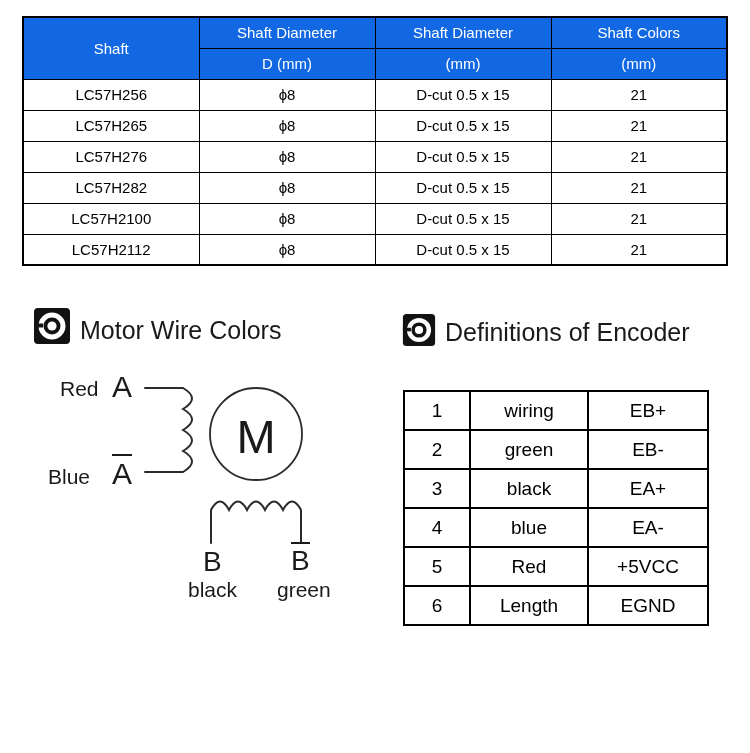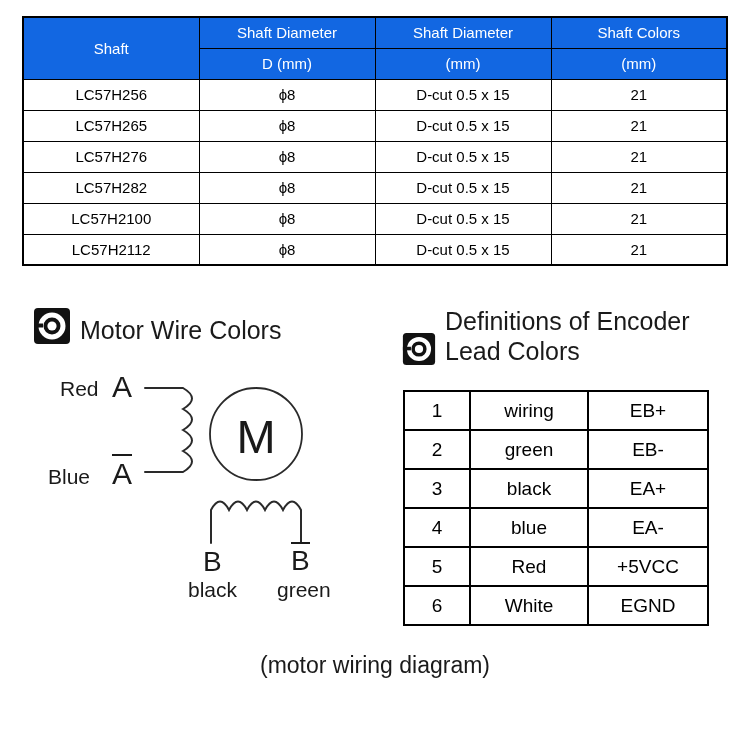--- a/index.html
+++ b/index.html
@@ -45,21 +45,21 @@
   
   .section-heading {
     position: absolute;
     display: flex;
     align-items: flex-end;
     gap: 9px;
     font-size: 25px;
     color: #1a1a1a;
   }
   .motor-heading { left: 33px; top: 307px; }
-  .encoder-heading { left: 402px; top: 306px; }
+  .encoder-heading { left: 402px; top: 313px; }
   .heading-text { line-height: 30px; padding-top: 4px; }
   .encoder-heading .heading-text { padding-top: 0; }
   .heading-icon { flex: 0 0 auto; display: block; }
 
   
   .diagram {
     position: absolute;
     left: 40px;
     top: 370px;
     width: 340px;
@@ -187,21 +187,20 @@
 
   <div class="section-heading encoder-heading">
     <svg class="heading-icon" width="34" height="34" viewBox="0 0 38 38">
       <rect x="1" y="1" width="36" height="36" rx="4" fill="#121212"></rect>
       <circle cx="19" cy="19" r="11" fill="none" stroke="#ffffff" stroke-width="5"></circle>
       <rect x="1" y="16.5" width="9" height="4" fill="#121212"></rect>
       <circle cx="19" cy="19" r="4.6" fill="#ffffff"></circle>
     </svg>
     <span class="heading-text">
       <span style="display:block">Definitions of Encoder</span>
-      <span style="display:block">Lead Colors</span>
     </span>
   </div>
 
   <div class="diagram">
     <svg width="340" height="245" viewBox="0 0 340 245">
 
       <path d="M105 18 H143 q18 10.5 0 21 q18 10.5 0 21 q18 10.5 0 21 q18 10.5 0 21 H105" fill="none" stroke="#2a2a2a" stroke-width="2" stroke-linecap="round"></path>
 
       <circle cx="216" cy="64" r="46" fill="#ffffff" stroke="#2a2a2a" stroke-width="1.8"></circle>
       <text x="216" y="66" text-anchor="middle" dominant-baseline="central" font-family="Liberation Sans, sans-serif" font-size="47" fill="#1a1a1a">M</text>
@@ -245,21 +244,20 @@
         <td>blue</td>
         <td>EA-</td>
       </tr>
       <tr>
         <td>5</td>
         <td>Red</td>
         <td>+5VCC</td>
       </tr>
       <tr>
         <td>6</td>
-        <td>White</td>
+        <td>Length</td>
         <td>EGND</td>
       </tr>
     </tbody>
   </table>
 
-  <div class="caption">(motor wiring diagram)</div>
 
 </div>
 
 </body></html>

